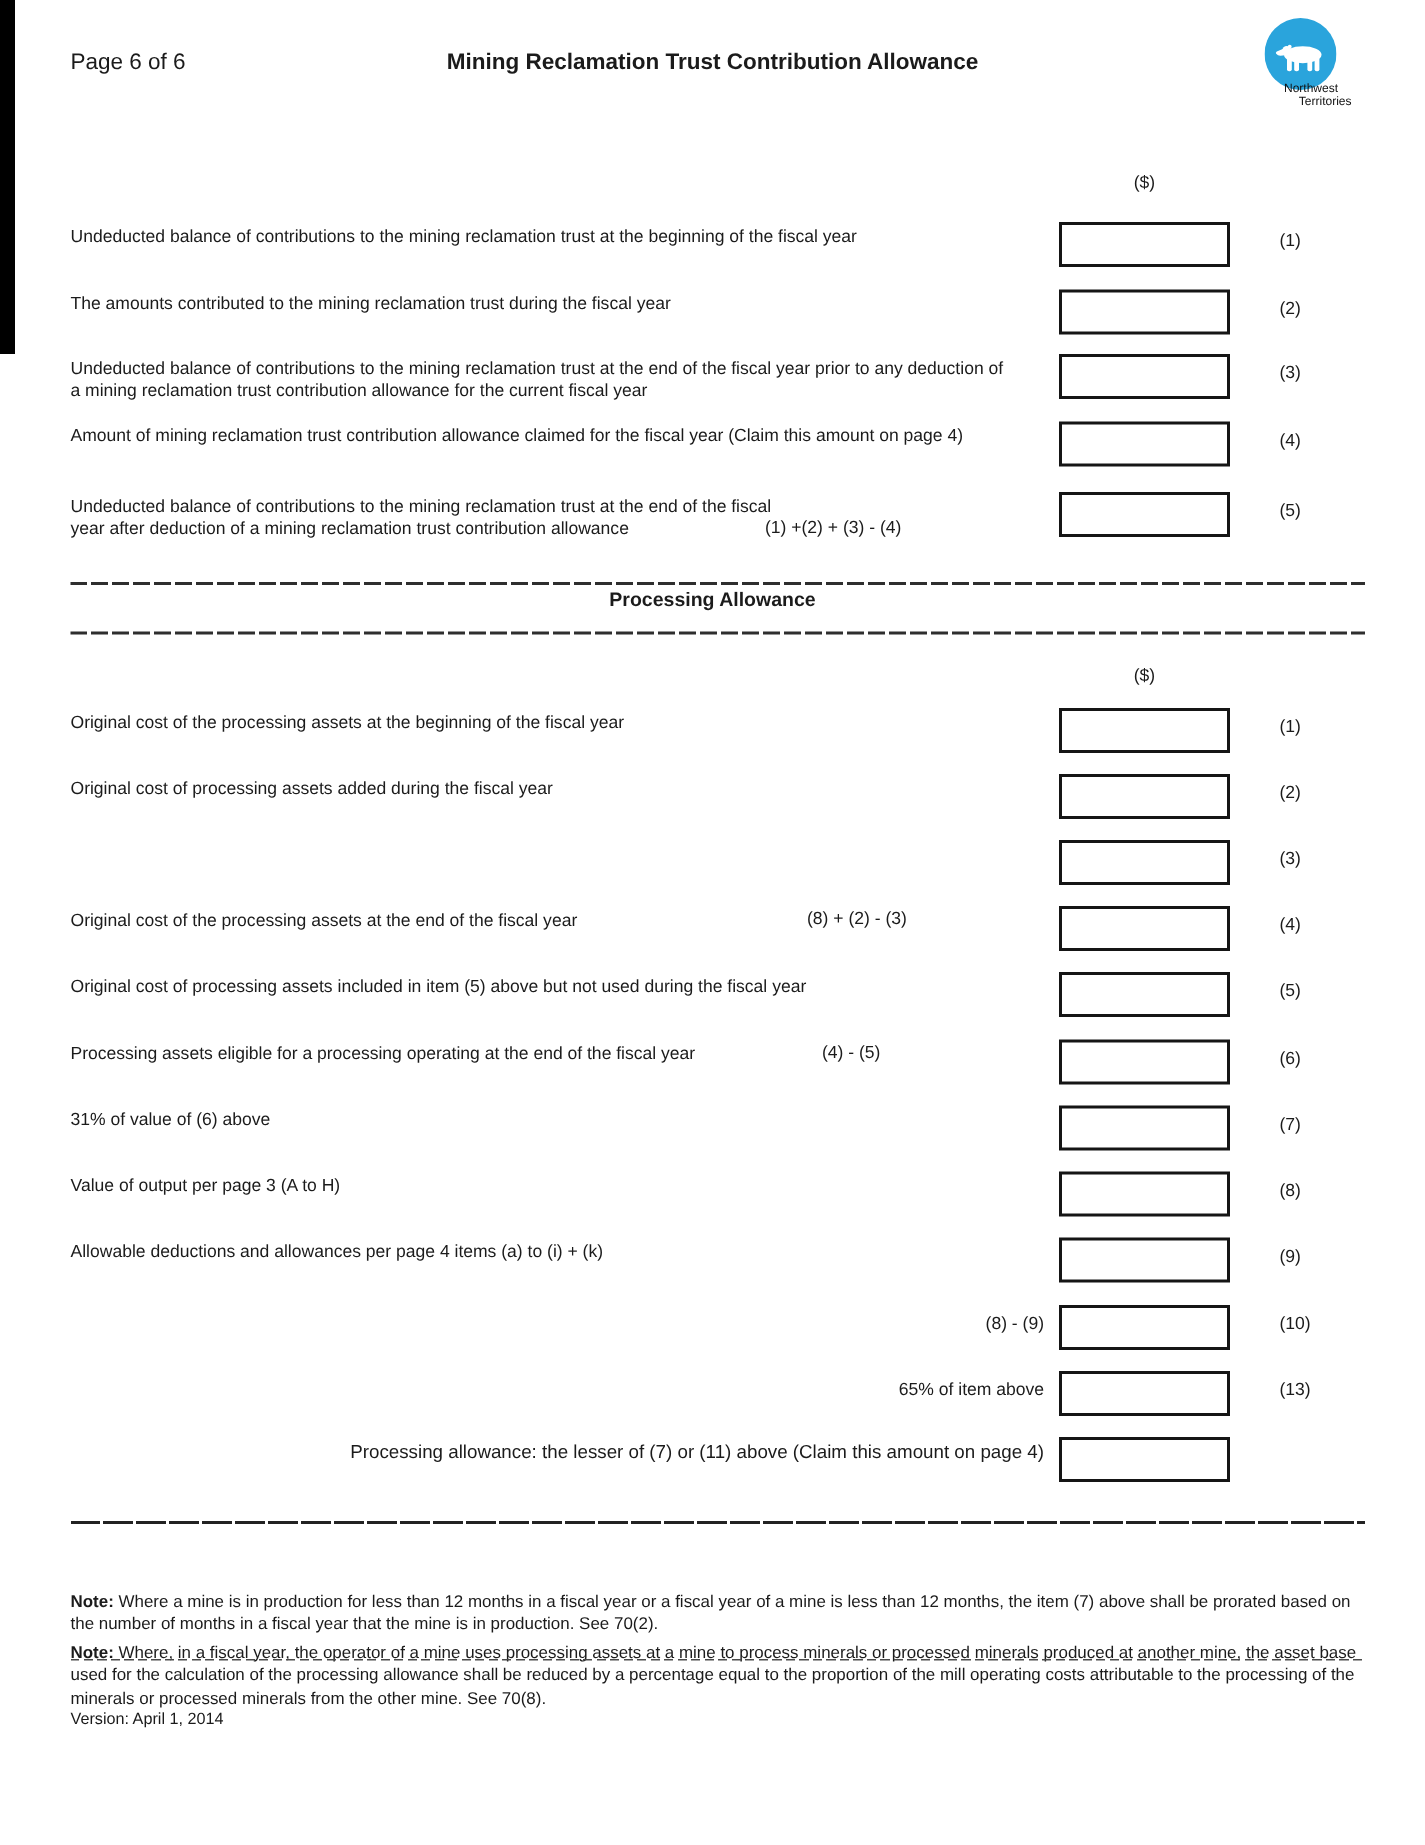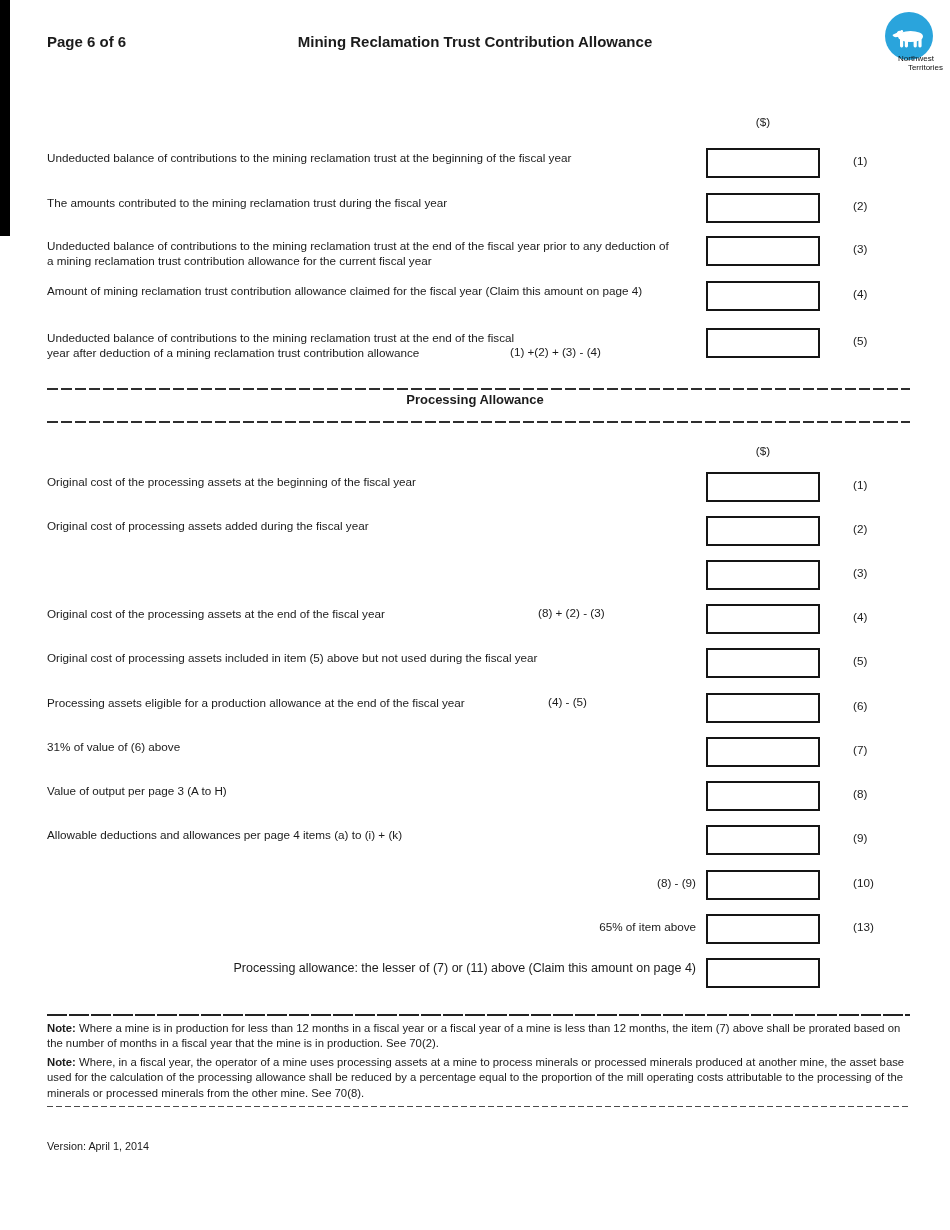--- a/index.html
+++ b/index.html
@@ -2,42 +2,42 @@
 <html><head>
 <meta charset="utf-8">
 <style>
   html,body{margin:0;padding:0;background:#fff;}
   .page{
     position:relative;width:950px;height:1230px;background:#ffffff;
     font-family:"Liberation Sans","DejaVu Sans",sans-serif;color:#1b1b1b;
     overflow:hidden;
   }
   .scanbar{position:absolute;left:0;top:0;width:10px;height:236px;background:#000;}
-  .hdr-page{position:absolute;left:47px;top:33px;font-size:15px;font-weight:bold;}
+  .hdr-page{position:absolute;left:47px;top:33px;font-size:15px;font-weight:normal;}
   .hdr-title{position:absolute;left:40px;top:33px;width:870px;text-align:center;font-size:15px;font-weight:bold;}
-  .logo{position:absolute;left:867px;top:12px;width:80px;height:68px;}
+  .logo{position:absolute;left:825px;top:12px;width:80px;height:68px;}
   .logo svg{position:absolute;left:18px;top:0;}
   .logo .wordmark{position:absolute;left:0;top:43px;width:76px;text-align:right;font-size:8px;line-height:8.5px;color:#111;}
   .logo .wm1{padding-right:9px;}
   .cur{position:absolute;left:706px;width:114px;text-align:center;font-size:11.7px;}
   .frow{position:absolute;left:47px;width:863px;height:32px;}
   .rlabel{position:absolute;left:0;top:2px;font-size:11.7px;line-height:15px;}
   .rlabel-right{position:absolute;left:0;top:6px;width:649px;text-align:right;font-size:11.7px;}
   .rlabel-final{position:absolute;left:0;top:3px;width:649px;text-align:right;font-size:12.5px;font-weight:normal;}
   .formula{position:absolute;font-size:11.7px;}
   .ibox{position:absolute;left:659px;top:0;width:110px;height:26px;border:2px solid #151515;background:#fff;}
   .rnum{position:absolute;left:806px;top:6px;font-size:11.7px;}
   .sep-dash{position:absolute;left:47px;width:863px;height:2px;
     background:repeating-linear-gradient(90deg,#2e2e2e 0 11px,rgba(0,0,0,0) 11px 14px);}
   .sep-solid{position:absolute;left:47px;width:863px;height:2px;
     background:repeating-linear-gradient(90deg,#222 0 20px,rgba(0,0,0,0) 20px 22px);}
   .sep-fine{position:absolute;left:47px;width:863px;height:1px;
     background:repeating-linear-gradient(90deg,#4a4a4a 0 6px,rgba(0,0,0,0) 6px 9px);}
   .sec-heading{position:absolute;left:40px;top:392px;width:870px;text-align:center;font-size:13px;font-weight:bold;}
-  .note{position:absolute;left:47px;width:864px;font-size:11.3px;line-height:15.3px;}
+  .note{position:absolute;left:47px;width:864px;font-size:11.3px;line-height:15.3px;margin-top:40px;}
   .note b{font-weight:bold;}
   .version{position:absolute;left:47px;top:1140px;font-size:10.8px;}
 </style>
 </head>
 <body>
 
 <div class="page">
   <div class="scanbar"></div>
 
   <div class="hdr-page">Page 6 of 6</div>
@@ -126,21 +126,21 @@
     <div class="rnum">(4)</div>
   </div>
 
   <div class="frow" style="top:648px">
     <div class="rlabel" style="width:640px">Original cost of processing assets included in item (5) above but not used during the fiscal year</div>
     <div class="ibox"></div>
     <div class="rnum">(5)</div>
   </div>
 
   <div class="frow" style="top:693px">
-    <div class="rlabel" style="width:490px">Processing assets eligible for a production allowance at the end of the fiscal year</div>
+    <div class="rlabel" style="width:490px">Processing assets eligible for a processing operating at the end of the fiscal year</div>
     <span class="formula" style="left:501px;top:2px">(4) - (5)</span>
     <div class="ibox"></div>
     <div class="rnum">(6)</div>
   </div>
 
   <div class="frow" style="top:737px">
     <div class="rlabel" style="width:640px">31% of value of (6) above</div>
     <div class="ibox"></div>
     <div class="rnum">(7)</div>
   </div>

